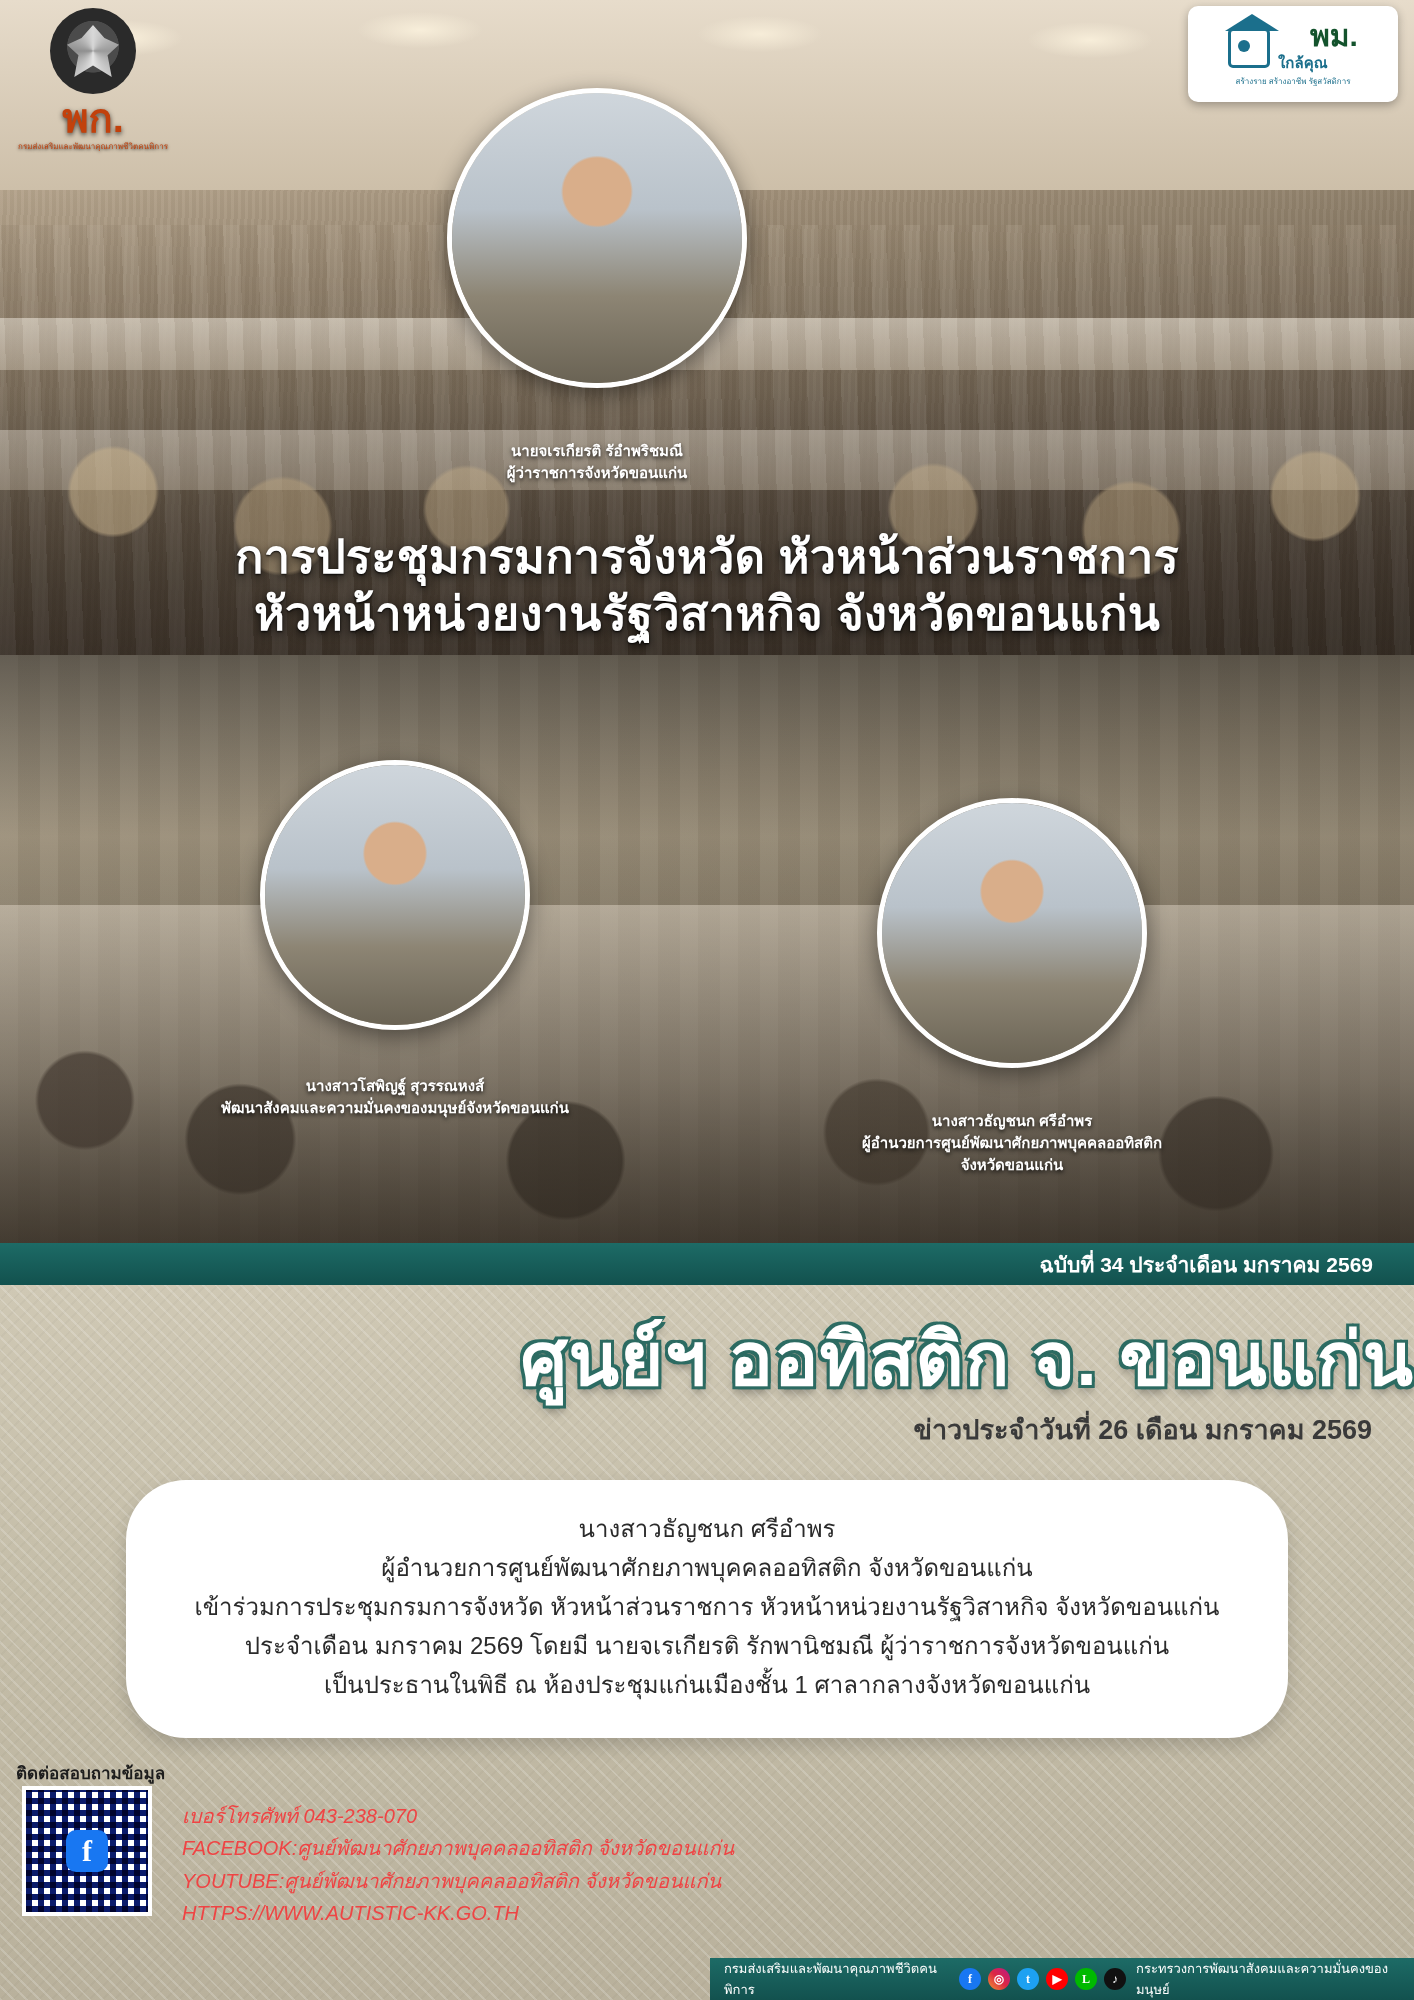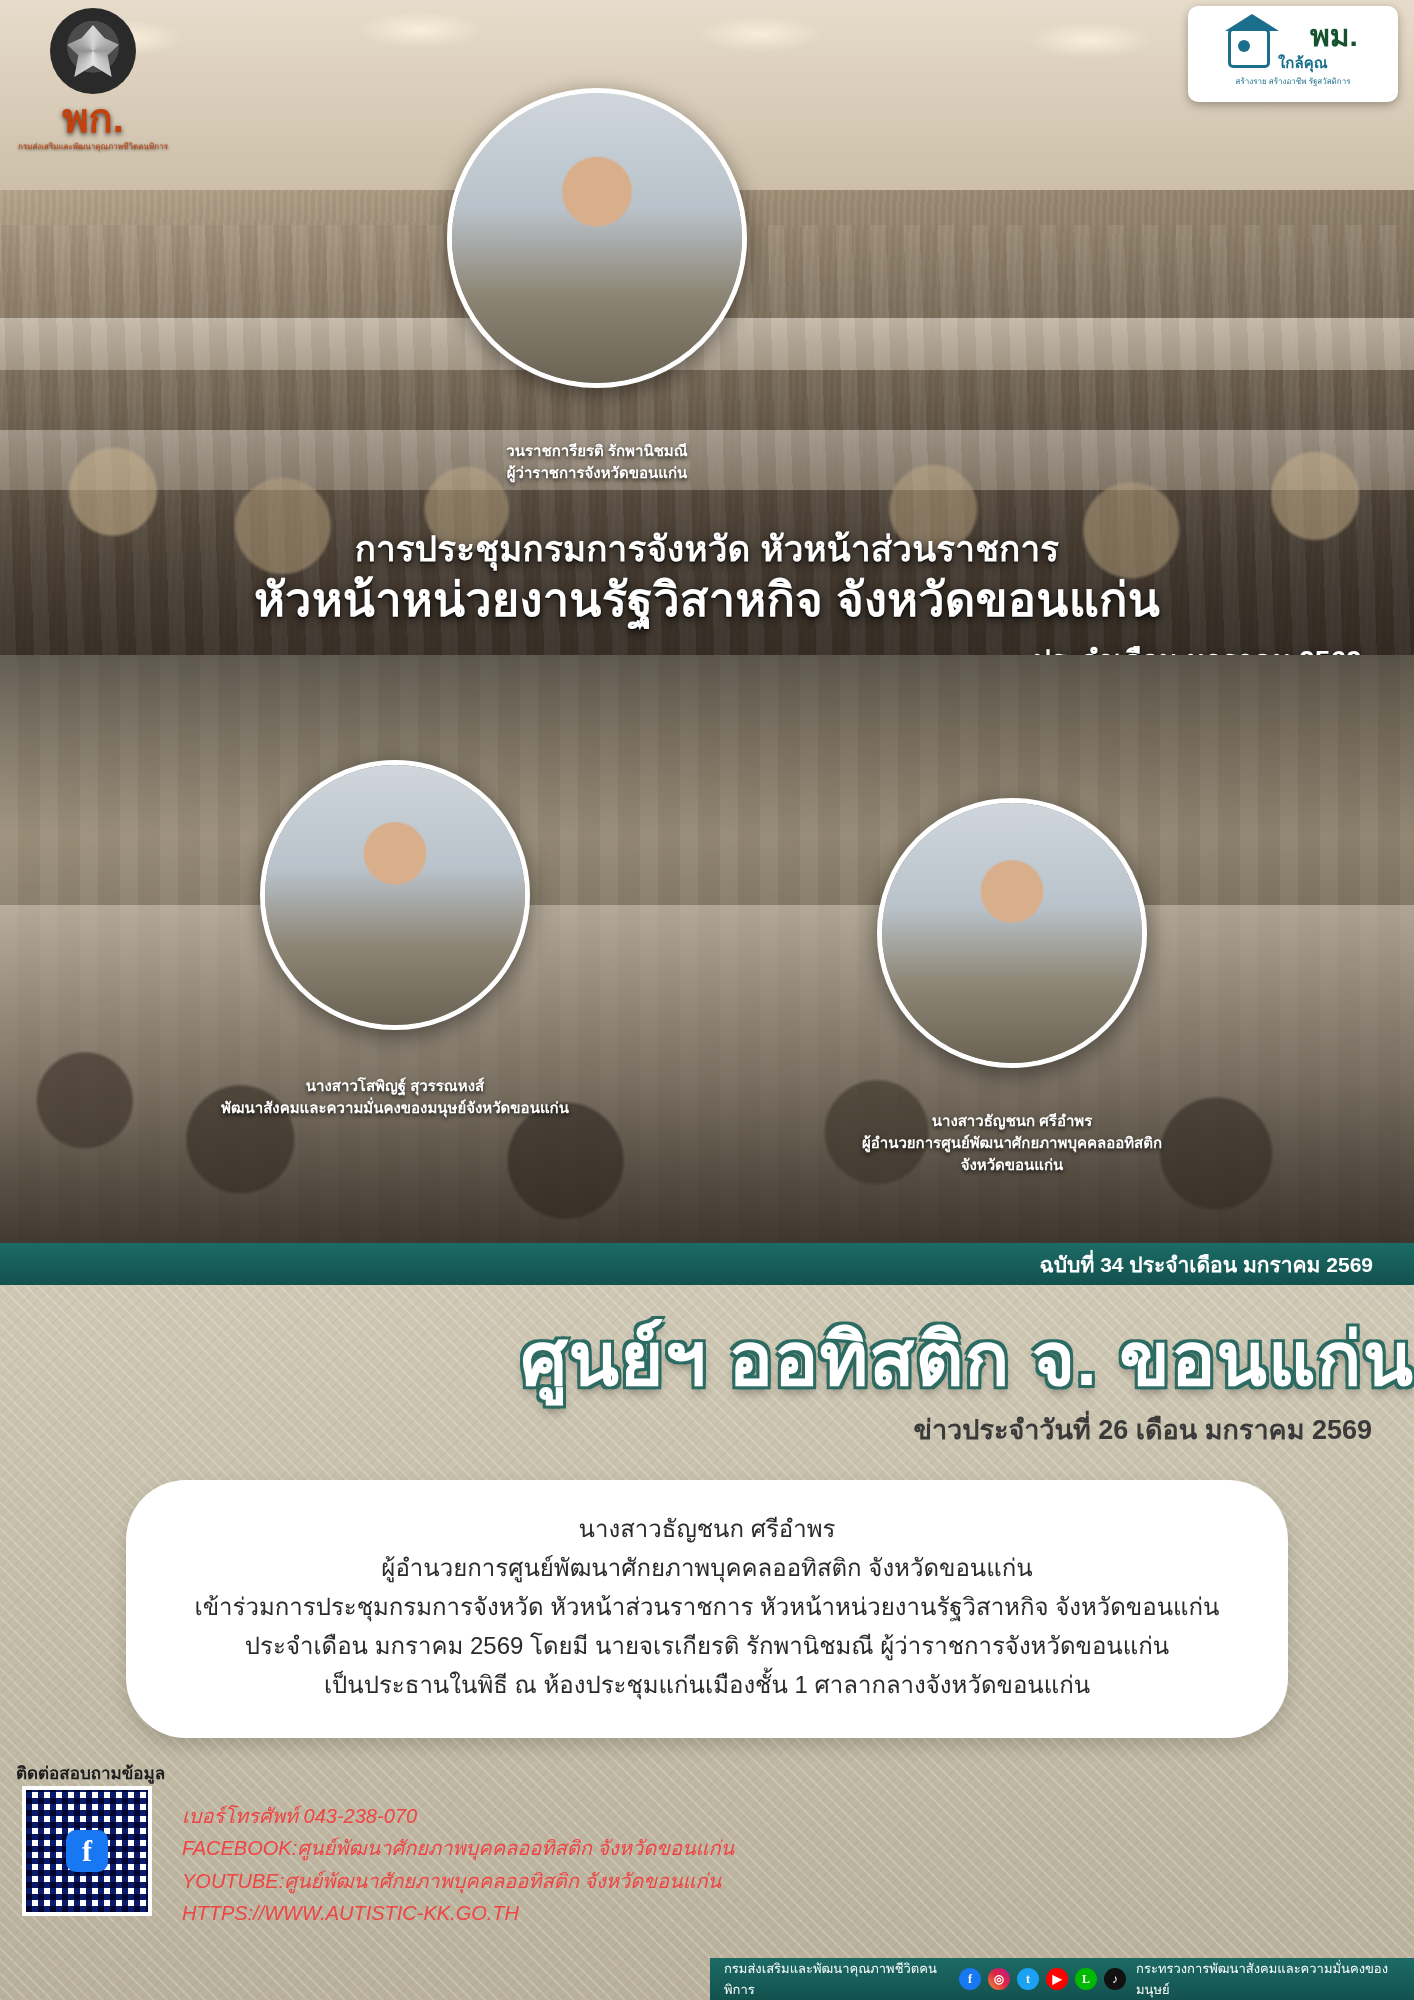--- a/index.html
+++ b/index.html
@@ -94,21 +94,21 @@
   .headline {
     position: absolute;
     left: 0; top: 528px;
     width: 1414px;
     text-align: center;
     color: #ffffff;
     font-weight: 800;
     letter-spacing: .2px;
     text-shadow: 0 3px 10px rgba(0,0,0,0.75), 0 1px 2px rgba(0,0,0,0.9);
   }
-  .headline .l1 { font-size: 35px; line-height: 1.22; text-align: center; }
+  .headline .l1 { font-size: 47px; line-height: 1.22; text-align: center; }
   .headline .l2 { font-size: 47px; line-height: 1.22; }
   .headline .l3 {
     font-size: 28px;
     margin-top: 10px;
     padding-right: 52px;
     text-align: right;
     font-weight: 700;
   }
 
   
@@ -354,21 +354,21 @@
         <div class="near">ใกล้คุณ</div>
       </div>
     </div>
     <div class="tag">สร้างราย สร้างอาชีพ รัฐสวัสดิการ</div>
   </div>
 
   <div class="portrait p-main">
     <div class="face"></div>
   </div>
   <div class="cap cap-main">
-    <div>วนราชการียรติ รักพานิชมณี</div>
+    <div>นายจเรเกียรติ รัอำพริชมณี</div>
     <div>ผู้ว่าราชการจังหวัดขอนแก่น</div>
   </div>
 
   <div class="headline">
     <div class="l1">การประชุมกรมการจังหวัด หัวหน้าส่วนราชการ</div>
     <div class="l2">หัวหน้าหน่วยงานรัฐวิสาหกิจ จังหวัดขอนแก่น</div>
     <div class="l3">ประจำเดือน  มกราคม  2569</div>
   </div>
 
   <div class="band-mid">

